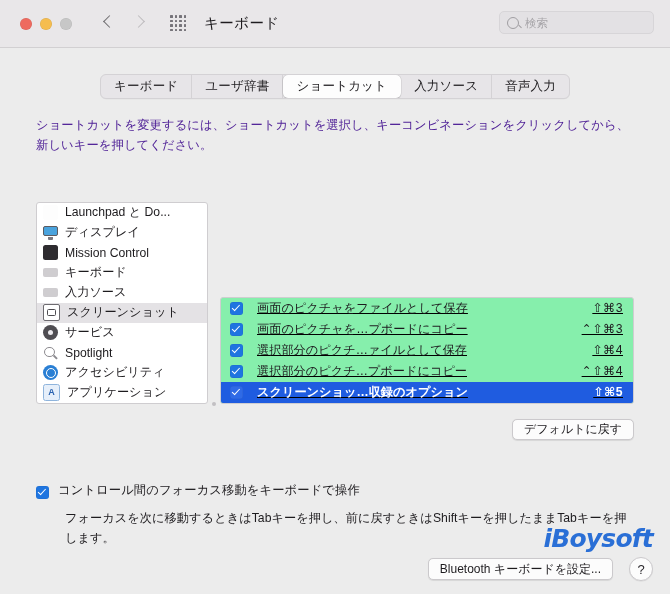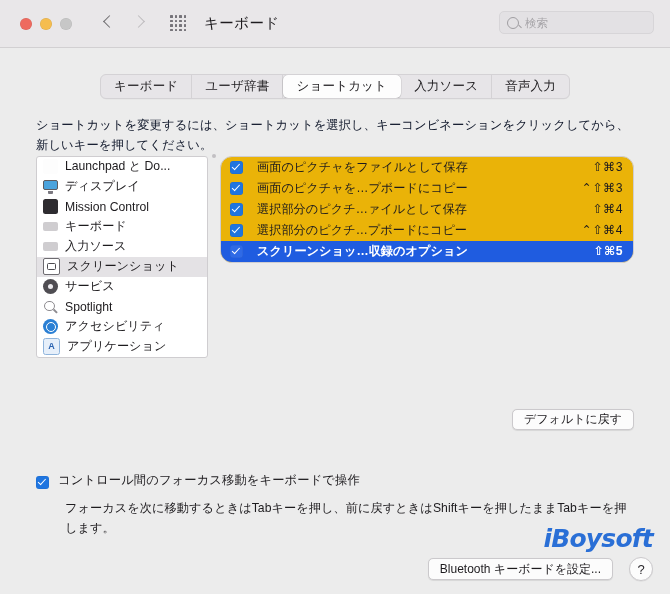--- a/index.html
+++ b/index.html
@@ -179,31 +179,32 @@
     box-shadow: 0 0 0 0.5px rgba(0,0,0,.10), 0 0.5px 1px rgba(0,0,0,.12);
     border-right-color: transparent;
   }
 
   
   #content {
     padding: 0 36px;
   }
   #instruction {
     font-size: 12.3px;
-    color: #0f172a;
+    color: #4c1d95;
     line-height: 1.62;
     margin-top: 17px;
+    margin-bottom: 10px;
     letter-spacing: .1px;
     max-width: 600px;
   }
 
   #panes {
     display: flex;
     height: 238px;
-    align-items: flex-start;
+    align-items: flex-end;
   }
   #left-pane {
     width: 172px;
     background: #ffffff;
     border: 1px solid #cfcdd0;
     border-radius: 3px;
     box-sizing: border-box;
     overflow: hidden;
   }
   #splitter {
@@ -216,26 +217,27 @@
     left: 4px;
     top: 50%;
     width: 4px;
     height: 4px;
     border-radius: 50%;
     background: #c2c0c3;
     transform: translateY(-50%);
   }
   #right-pane {
     flex: 1;
-    background: #eab308;
+    background: #86efac;
     border: 1px solid #cfcdd0;
-    border-radius: 12px;
+    border-radius: 3px;
     box-sizing: border-box;
     overflow: hidden;
     position: relative;
+    text-decoration: underline;
   }
 
   
   .cat-row {
     display: flex;
     align-items: center;
     height: 20px;
     padding-left: 6px;
     font-size: 12.2px;
     color: #1d1b1e;

